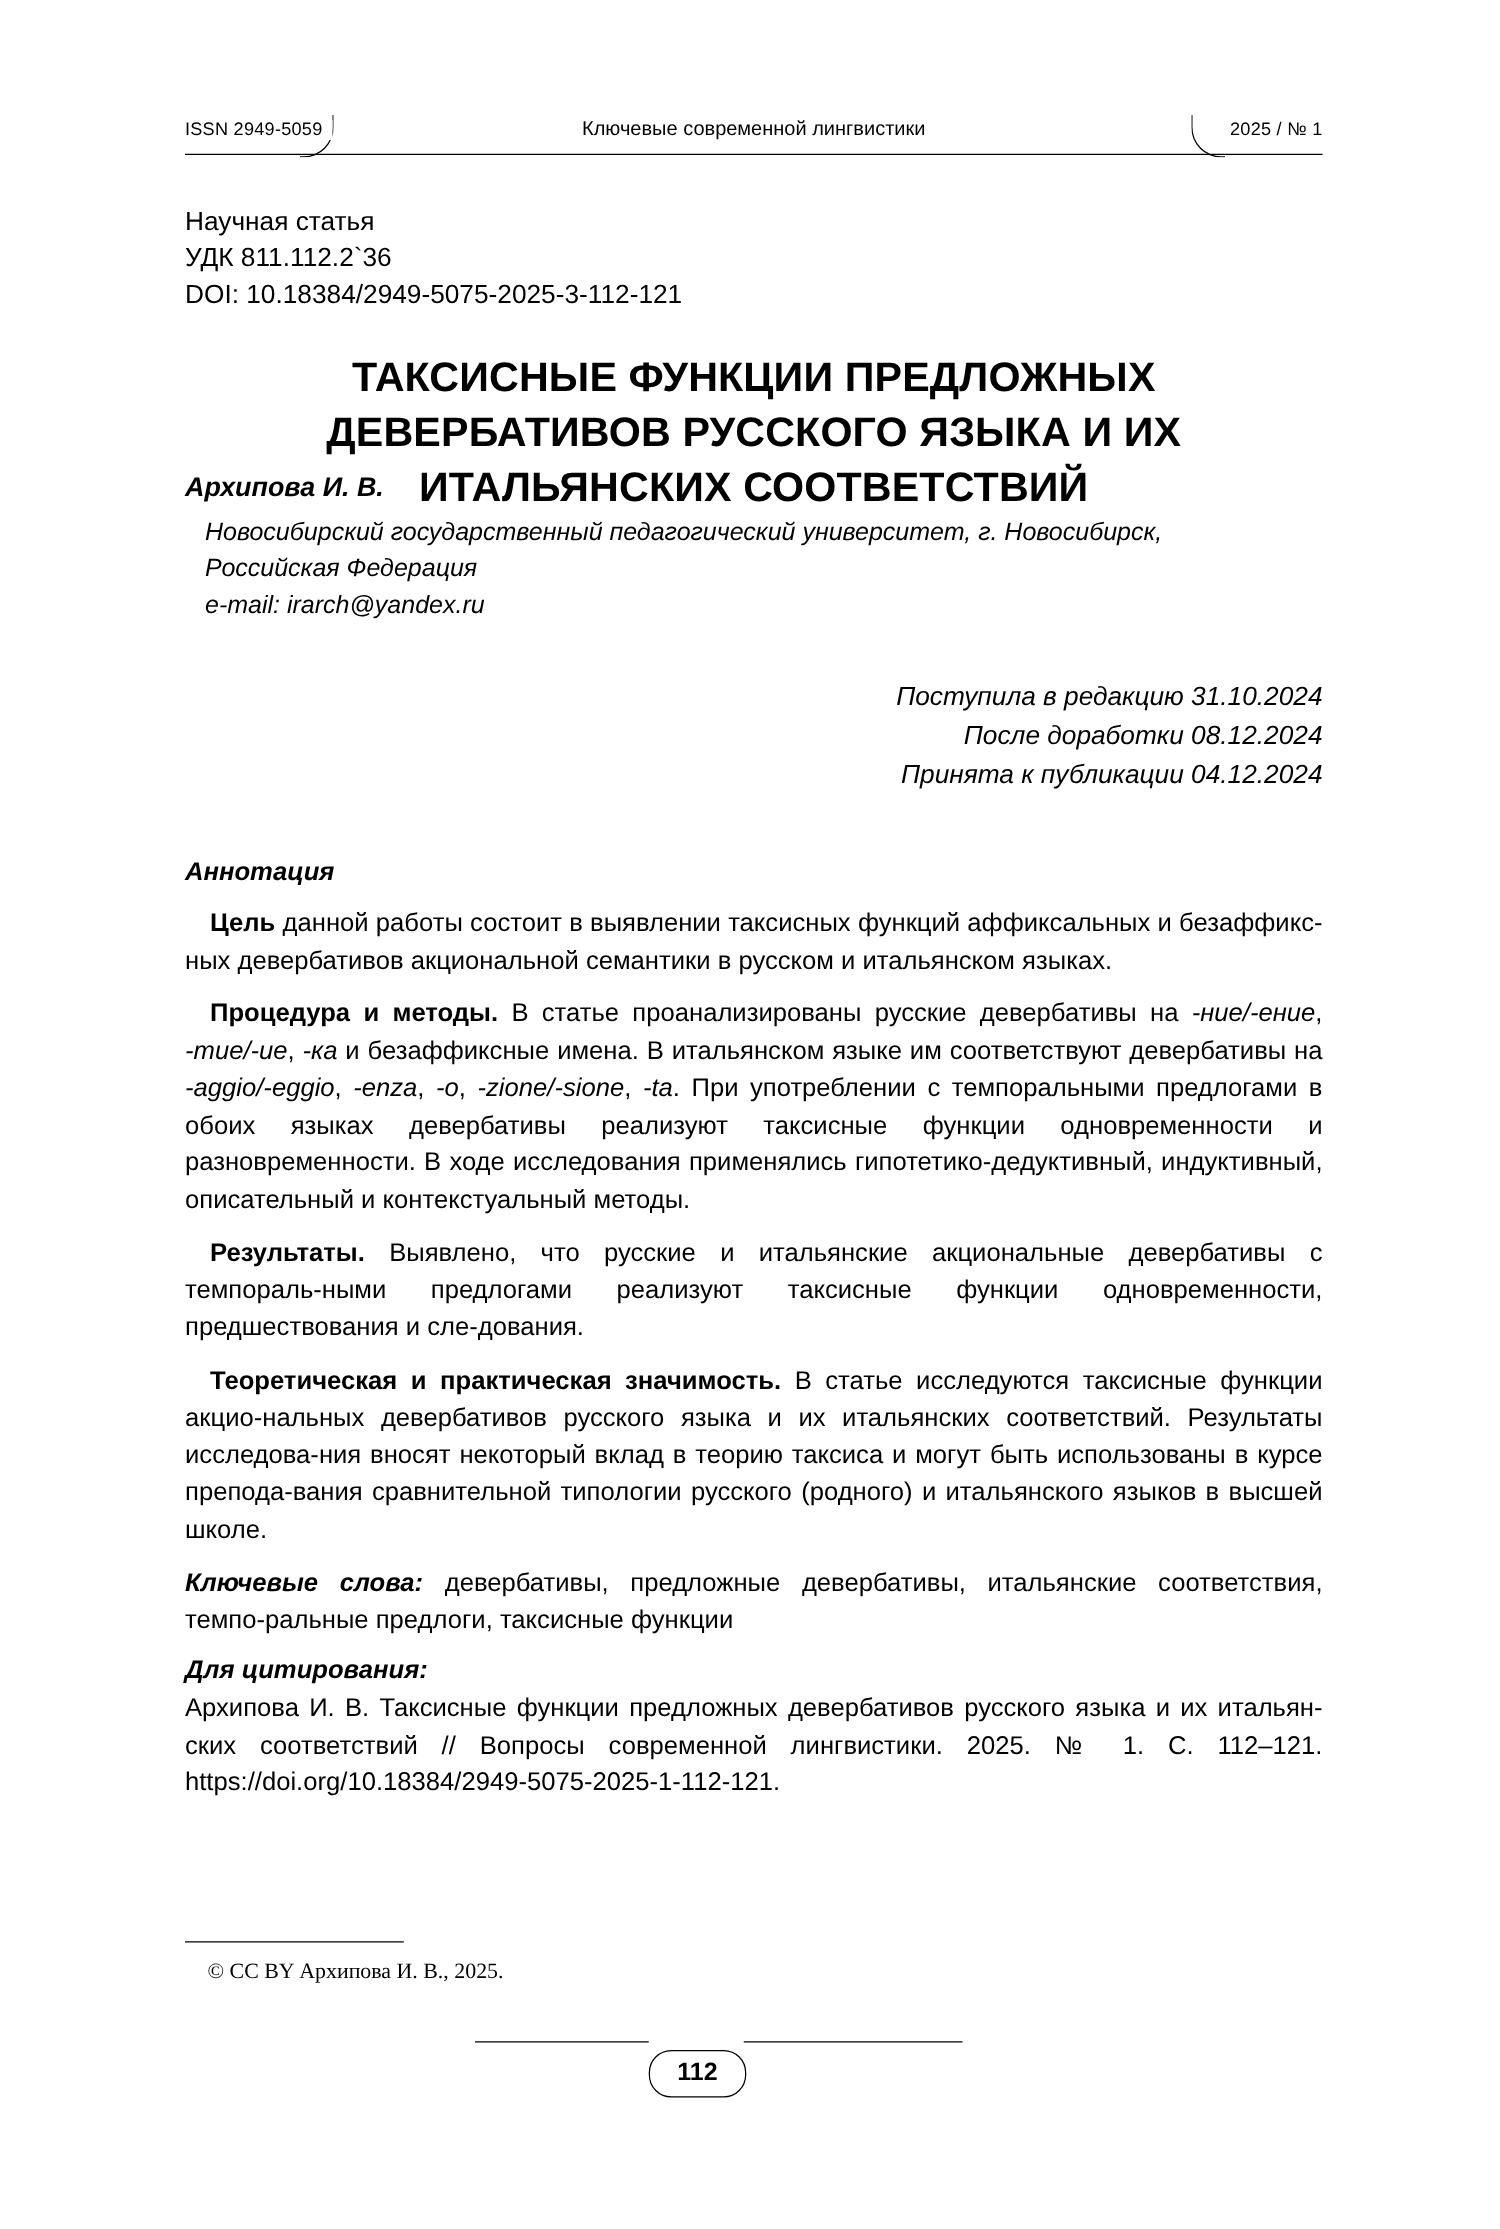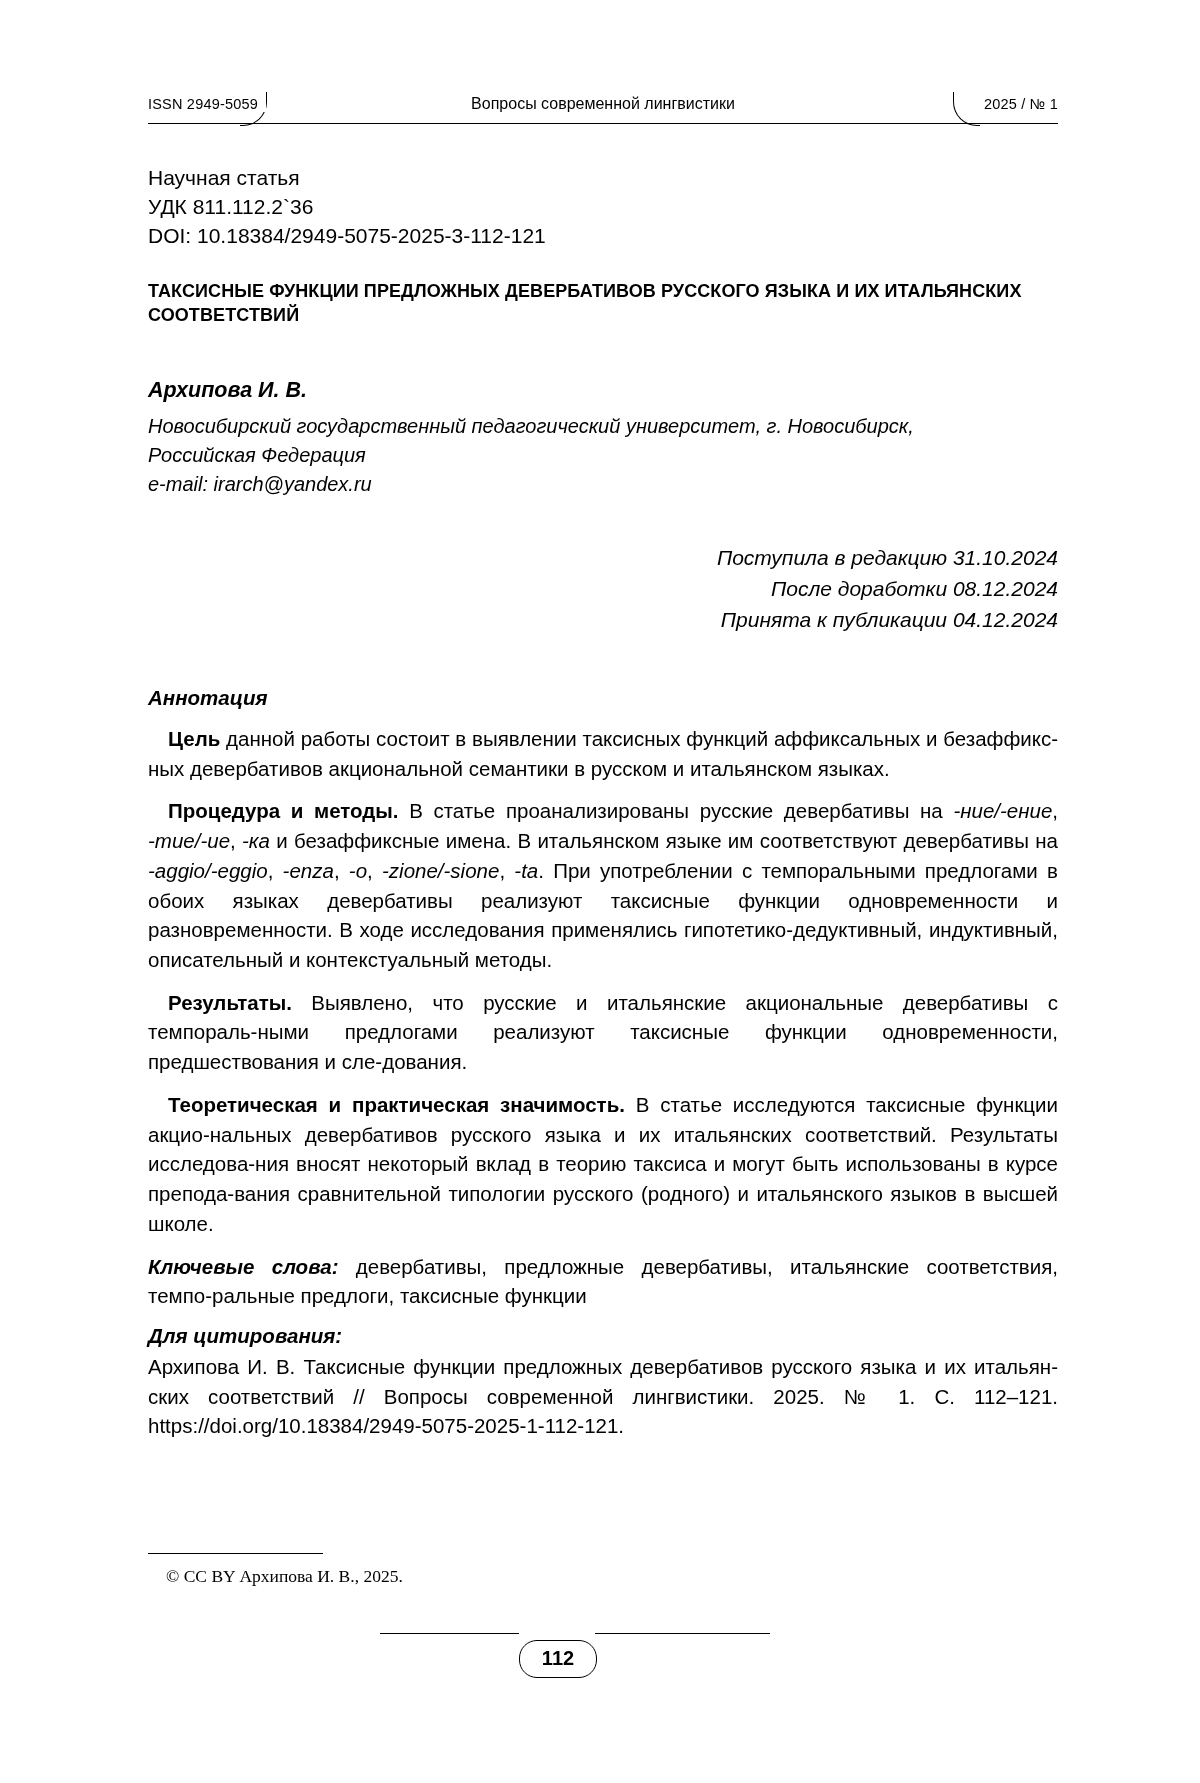--- a/index.html
+++ b/index.html
@@ -110,40 +110,41 @@
     line-height: 1.37;
   }
   .meta div { white-space: nowrap; }
 
   
   .title {
     position: absolute;
     top: 280px;
     left: 0;
     width: 910px;
-    font-size: 18px;
+    font-size: 33px;
     font-weight: bold;
     line-height: 1.33;
     letter-spacing: 0.1px;
+    text-align: center;
   }
 
   
   .author {
     position: absolute;
     top: 378px;
     left: 0;
     width: 910px;
     font-size: 21.5px;
     font-weight: bold;
     font-style: italic;
   }
   .affil {
     position: absolute;
     top: 412px;
-    left: 0;
+    left: 16px;
     width: 910px;
     font-size: 20px;
     font-style: italic;
     line-height: 1.45;
   }
 
   
   .dates {
     position: absolute;
     top: 542px;
@@ -252,21 +253,21 @@
 <body>
 
 <div class="page">
   <div class="content">
 
     <div class="runhead">
       <div class="rule"></div>
       <div class="tick-left"></div>
       <div class="tick-right"></div>
       <div class="issn">ISSN 2949-5059</div>
-      <div class="journal"><span>Вопросы современной лингвистики</span></div>
+      <div class="journal"><span>Ключевые современной лингвистики</span></div>
       <div class="issue">2025 / № 1</div>
     </div>
 
     <div class="meta">
       <div>Научная статья</div>
       <div>УДК 811.112.2`36</div>
       <div>DOI: 10.18384/2949-5075-2025-3-112-121</div>
     </div>
 
     <div class="title">ТАКСИСНЫЕ ФУНКЦИИ ПРЕДЛОЖНЫХ ДЕВЕРБАТИВОВ РУССКОГО ЯЗЫКА И ИХ ИТАЛЬЯНСКИХ СООТВЕТСТВИЙ</div>

